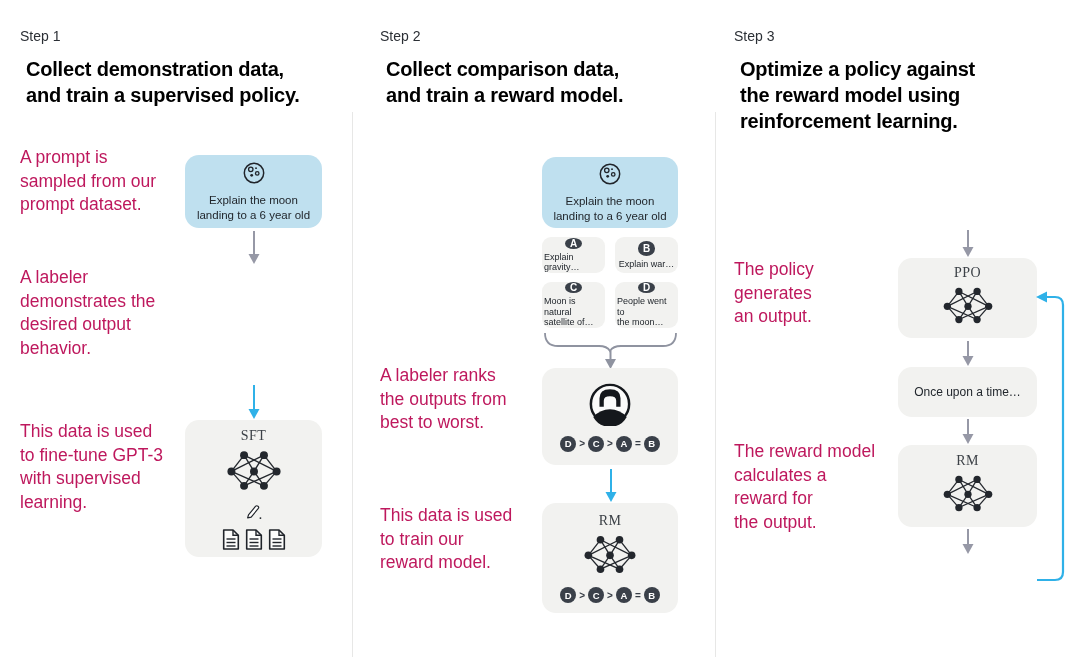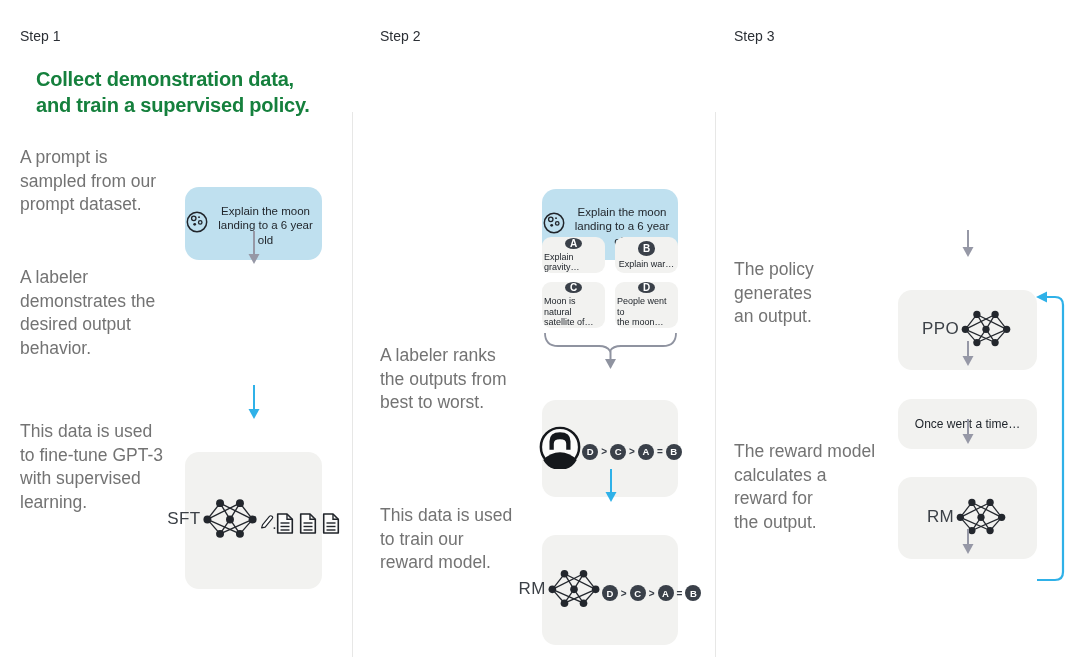--- a/index.html
+++ b/index.html
@@ -3,30 +3,30 @@
 <meta charset="utf-8">
 <style>
   html,body{margin:0;padding:0;background:#ffffff;}
   .canvas{
     position:relative;width:1080px;height:670px;background:#ffffff;overflow:hidden;
     font-family:"Liberation Sans","DejaVu Sans",sans-serif;color:#1d2126;
   }
   .divider{position:absolute;top:112px;width:1px;height:545px;background:#e7e7e6;}
   .col{position:absolute;top:0;height:670px;}
   .step{position:absolute;top:28px;left:0;font-size:14px;color:#2b2f35;}
-  .title{position:absolute;top:50px;left:0;margin:16px;font-size:20px;line-height:26px;
-    font-weight:700;color:#15803d;letter-spacing:-0.2px;white-space:pre-line;}
+  .title{position:absolute;top:50px;left:0;margin:6px;font-size:20px;line-height:26px;
+    font-weight:700;color:#000000;letter-spacing:-0.2px;white-space:pre-line;}
   .cap{position:absolute;left:0;margin:0;font-size:17.5px;line-height:23.5px;
-    color:#737373;white-space:pre-line;}
-  .box{position:absolute;border-radius:14px;display:flex;flex-direction:row;
-    align-items:center;justify-content:center;text-align:center;margin-top:32px;}
+    color:#be185d;white-space:pre-line;}
+  .box{position:absolute;border-radius:14px;display:flex;flex-direction:column;
+    align-items:center;justify-content:center;text-align:center;}
   .box.blue{background:#bfe0ef;}
   .box.gray{background:#f2f2f0;}
   .boxtext{font-size:11.5px;line-height:14.5px;color:#22272d;white-space:pre-line;margin-top:4px;}
-  .boxlabel{font-size:17px;letter-spacing:0.4px;color:#3c4147;margin-bottom:3px;}
+  .boxlabel{font-size:14px;letter-spacing:0.4px;color:#3c4147;margin-bottom:3px;font-family:Liberation Serif, serif;}
   .arrow{position:absolute;}
   .optgrid{position:absolute;display:grid;grid-template-columns:63px 63px;gap:9px 10px;}
   .opt{background:#f2f2f0;border-radius:9px;display:flex;flex-direction:column;
     align-items:center;justify-content:center;padding:4px 2px;}
   .opt .badge{width:17px;height:17px;border-radius:50%;background:#3a4049;color:#fff;
     font-size:10px;font-weight:700;display:flex;align-items:center;justify-content:center;}
   .opt .otext{font-size:9px;line-height:10.5px;color:#22272d;white-space:pre-line;margin-top:3px;}
   .ranking{display:flex;align-items:center;justify-content:center;gap:3px;margin-top:6px;}
   .rbadge{width:16px;height:16px;border-radius:50%;background:#3a4049;color:#fff;
     font-size:9.5px;font-weight:700;display:flex;align-items:center;justify-content:center;}
@@ -144,21 +144,23 @@
               <line x1="4" y1="13.5" x2="13" y2="13.5"></line>
               <line x1="4" y1="17" x2="13" y2="17"></line>
             </g>
           </svg>
       </div>
     </div>
   </section>
 
   <section class="col" style="left:380px;width:332px">
     <div class="step">Step 2</div>
-    <p class="cap" style="top:344px">A labeler ranks
+    <h2 class="title">Collect comparison data,
+and train a reward model.</h2>
+    <p class="cap" style="top:364px">A labeler ranks
 the outputs from
 best to worst.</p>
     <p class="cap" style="top:504px">This data is used
 to train our
 reward model.</p>
 
     <div class="box blue" style="left:162px;top:157px;width:136px;height:71px">
       <span>
         <svg width="24" height="24" viewBox="0 0 26 26">
           <circle cx="13" cy="13" r="10.5" fill="none" stroke="#20242a" stroke-width="1.6"></circle>
@@ -257,20 +259,23 @@
         <span class="rop">&gt;</span>
         <span class="rbadge">A</span>
         <span class="rop">=</span>
         <span class="rbadge">B</span>
       </div>
     </div>
   </section>
 
   <section class="col" style="left:734px;width:346px">
     <div class="step">Step 3</div>
+    <h2 class="title">Optimize a policy against
+the reward model using
+reinforcement learning.</h2>
     <p class="cap" style="top:258px">The policy
 generates
 an output.</p>
     <p class="cap" style="top:440px">The reward model
 calculates a
 reward for
 the output.</p>
 
 
     <svg class="arrow" style="left:227px;top:230px" width="14" height="27">
@@ -306,21 +311,21 @@
         </svg>
       </span>
     </div>
 
     <svg class="arrow" style="left:227px;top:341px" width="14" height="25">
       <line x1="7" y1="0" x2="7" y2="16" stroke="#9698a6" stroke-width="2"></line>
       <polygon points="1.5,15 12.5,15 7,25" fill="#9698a6"></polygon>
     </svg>
 
     <div class="box gray" style="left:164px;top:367px;width:139px;height:50px">
-      <div class="boxtext" style="font-size:12px;margin-top:0">Once went a time…</div>
+      <div class="boxtext" style="font-size:12px;margin-top:0">Once upon a time…</div>
     </div>
 
     <svg class="arrow" style="left:227px;top:419px" width="14" height="25">
       <line x1="7" y1="0" x2="7" y2="16" stroke="#9698a6" stroke-width="2"></line>
       <polygon points="1.5,15 12.5,15 7,25" fill="#9698a6"></polygon>
     </svg>
 
     <div class="box gray" style="left:164px;top:445px;width:139px;height:82px">
       <div class="boxlabel">RM</div>
       <span>

